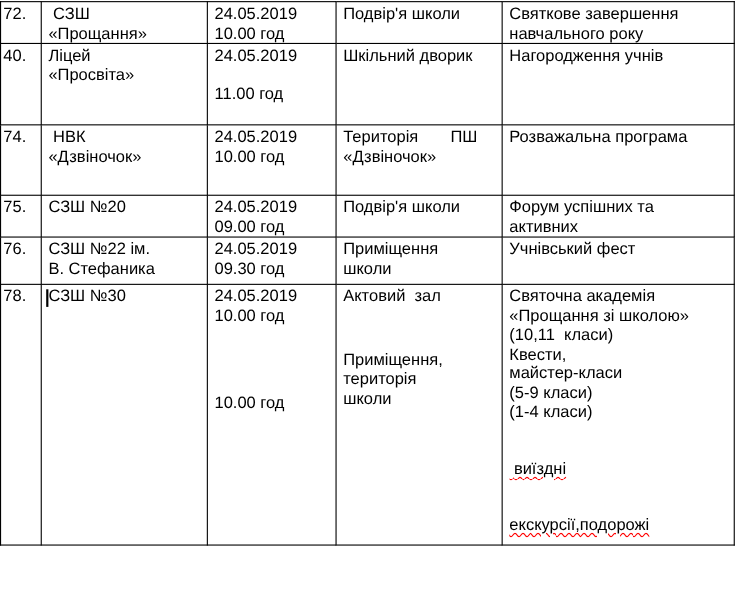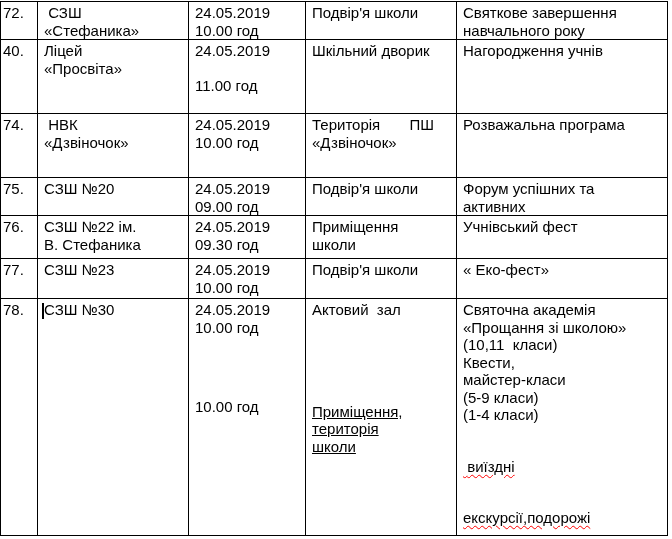--- a/index.html
+++ b/index.html
@@ -39,21 +39,21 @@
     min-height: 17.5px;
     white-space: pre-wrap;
   }
   .just {
     display: flex;
     justify-content: space-between;
     width: 122px;
     white-space: normal;
   }
   .dt-b2  { margin-top: 62px; }
-  .loc-b2 { margin-top: 84px; text-decoration: underline; }
+  .loc-b2 { margin-top: 40px; }
   .ev-b2  { }
   .ev-b3  { margin-top: 31px; }
   .missp {
     text-decoration: underline;
     text-decoration-style: wavy;
     text-decoration-color: #ff0000;
     text-decoration-thickness: 1px;
     text-underline-offset: 2px;
     margin-top: 34px;
   }
@@ -78,21 +78,21 @@
         <col style="width:211px">
     </colgroup>
 
     <tbody>
         <tr class="r0">
       <td class="num">
         <div class="ln">72.</div>
       </td>
       <td>
         <div class="ln"> СЗШ</div>
-        <div class="ln">«Стефаника»</div>
+        <div class="ln">«Прощання»</div>
       </td>
       <td>
         <div class="ln">24.05.2019</div>
         <div class="ln">10.00 год</div>
       </td>
       <td>
         <div class="ln">Подвір'я школи</div>
       </td>
       <td>
         <div class="ln">Святкове завершення</div>
@@ -179,38 +179,20 @@
       </td>
       <td>
         <div class="ln">Приміщення</div>
         <div class="ln">школи</div>
       </td>
       <td>
         <div class="ln">Учнівський фест</div>
       </td>
     </tr>
 
-    <tr class="r5">
-      <td class="num">
-        <div class="ln">77.</div>
-      </td>
-      <td>
-        <div class="ln">СЗШ №23</div>
-      </td>
-      <td>
-        <div class="ln">24.05.2019</div>
-        <div class="ln">10.00 год</div>
-      </td>
-      <td>
-        <div class="ln">Подвір'я школи</div>
-      </td>
-      <td>
-        <div class="ln">« Еко-фест»</div>
-      </td>
-    </tr>
 
     <tr class="r6">
       <td class="num">
         <div class="ln">78.</div>
       </td>
       <td class="cell-rel">
         <span class="caret"></span>
         <div class="ln">СЗШ №30</div>
       </td>
       <td>

